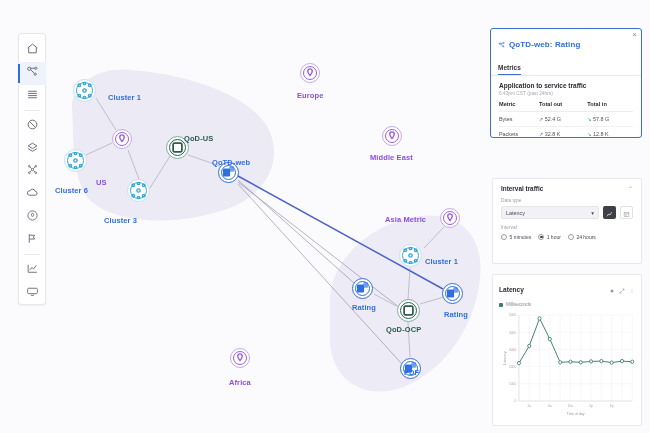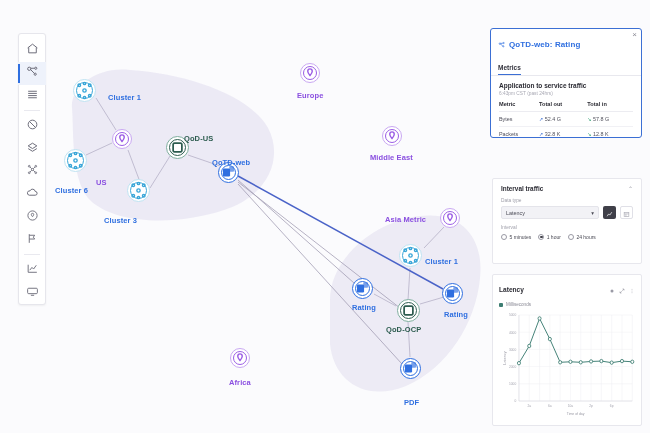--- a/index.html
+++ b/index.html
@@ -455,21 +455,21 @@
         <div class="node-label lbl-green" style="left: 386px; top: 325px;">QoD-OCP</div>
         <div class="node n-app" style="left: 399.5px; top: 357.5px;">
           <span class="ring"></span>
           <span>
             <svg viewBox="0 0 24 24" fill="currentColor">
               <rect x="5" y="7" width="9" height="10" rx="1.5"></rect>
               <rect x="13" y="4" width="6" height="7" rx="1.2" opacity=".65"></rect>
             </svg>
           </span>
         </div>
-        <div class="node-label lbl-blue" style="left: 404px; top: 398px;">PDF</div>
+        <div class="node-label lbl-blue" style="left: 404px; top: 368px;">PDF</div>
       </div>
   </div>
 
   <div id="panel">
     <div id="panel-close">×</div>
     <div class="panel-title-row">
       <span>
         <svg viewBox="0 0 24 24" width="8" height="8" fill="none" stroke="#2f6fe0" stroke-width="2">
             <circle cx="6" cy="8" r="2.4"></circle>
             <circle cx="17" cy="6" r="1.8"></circle>

